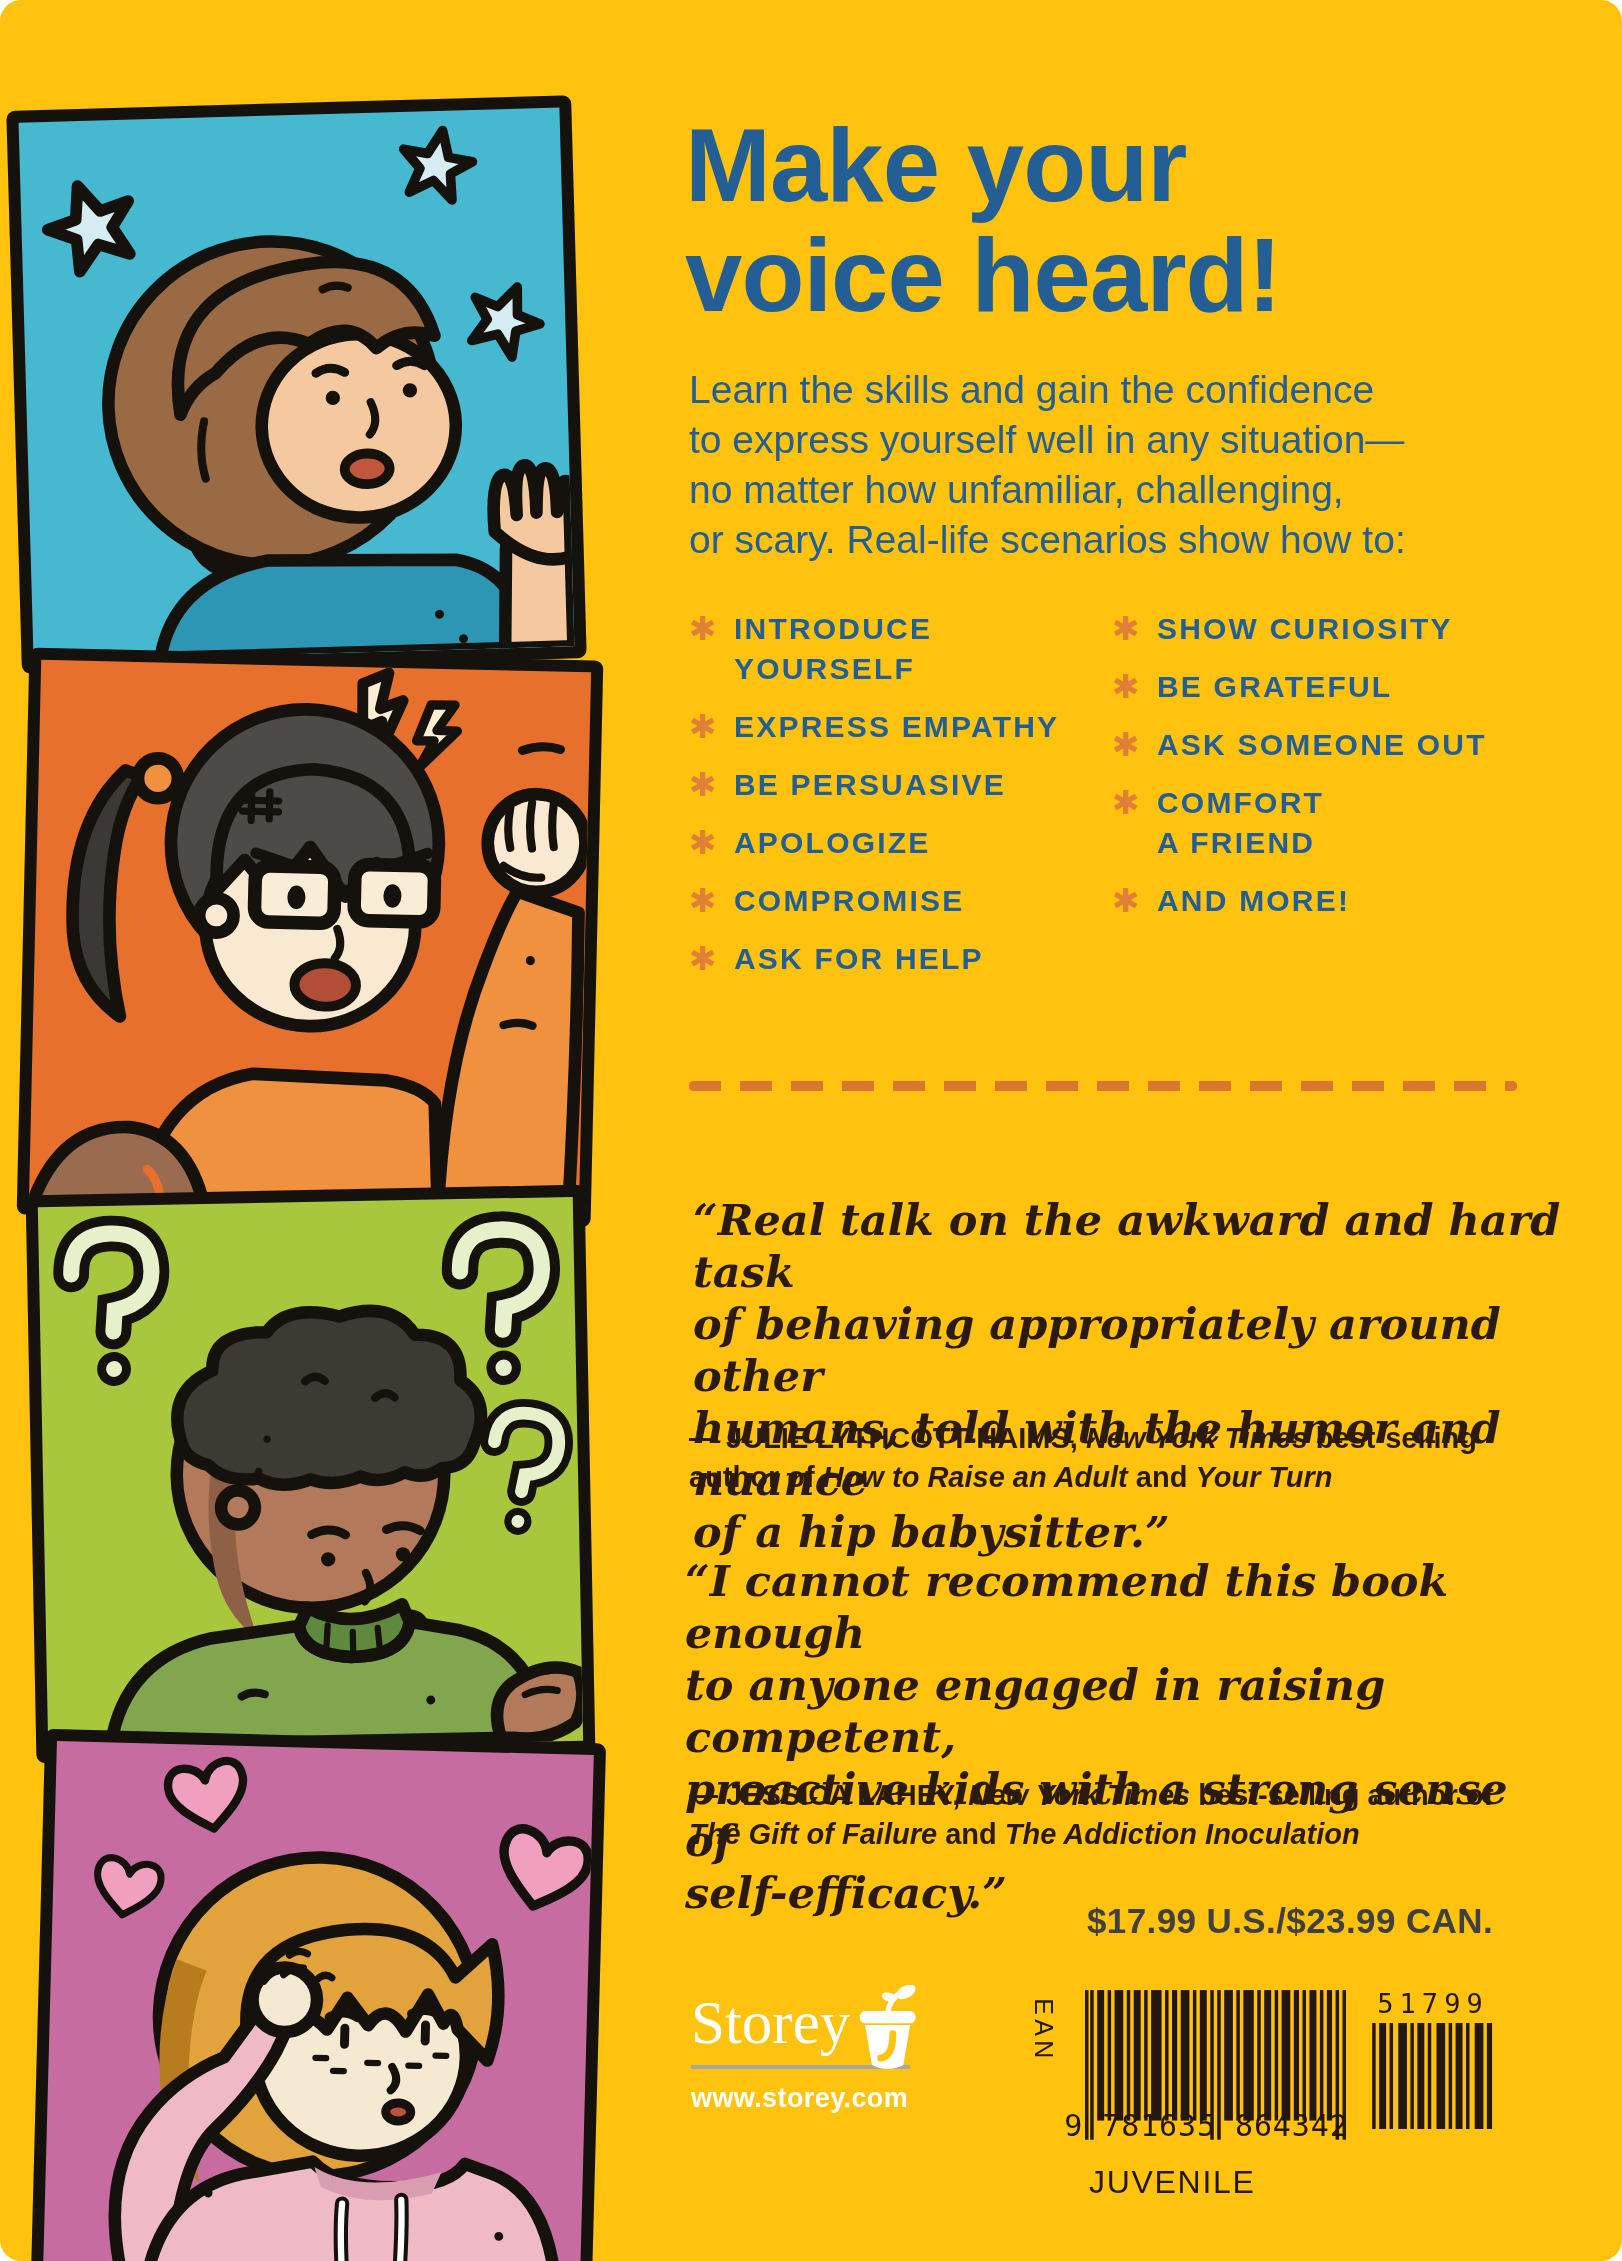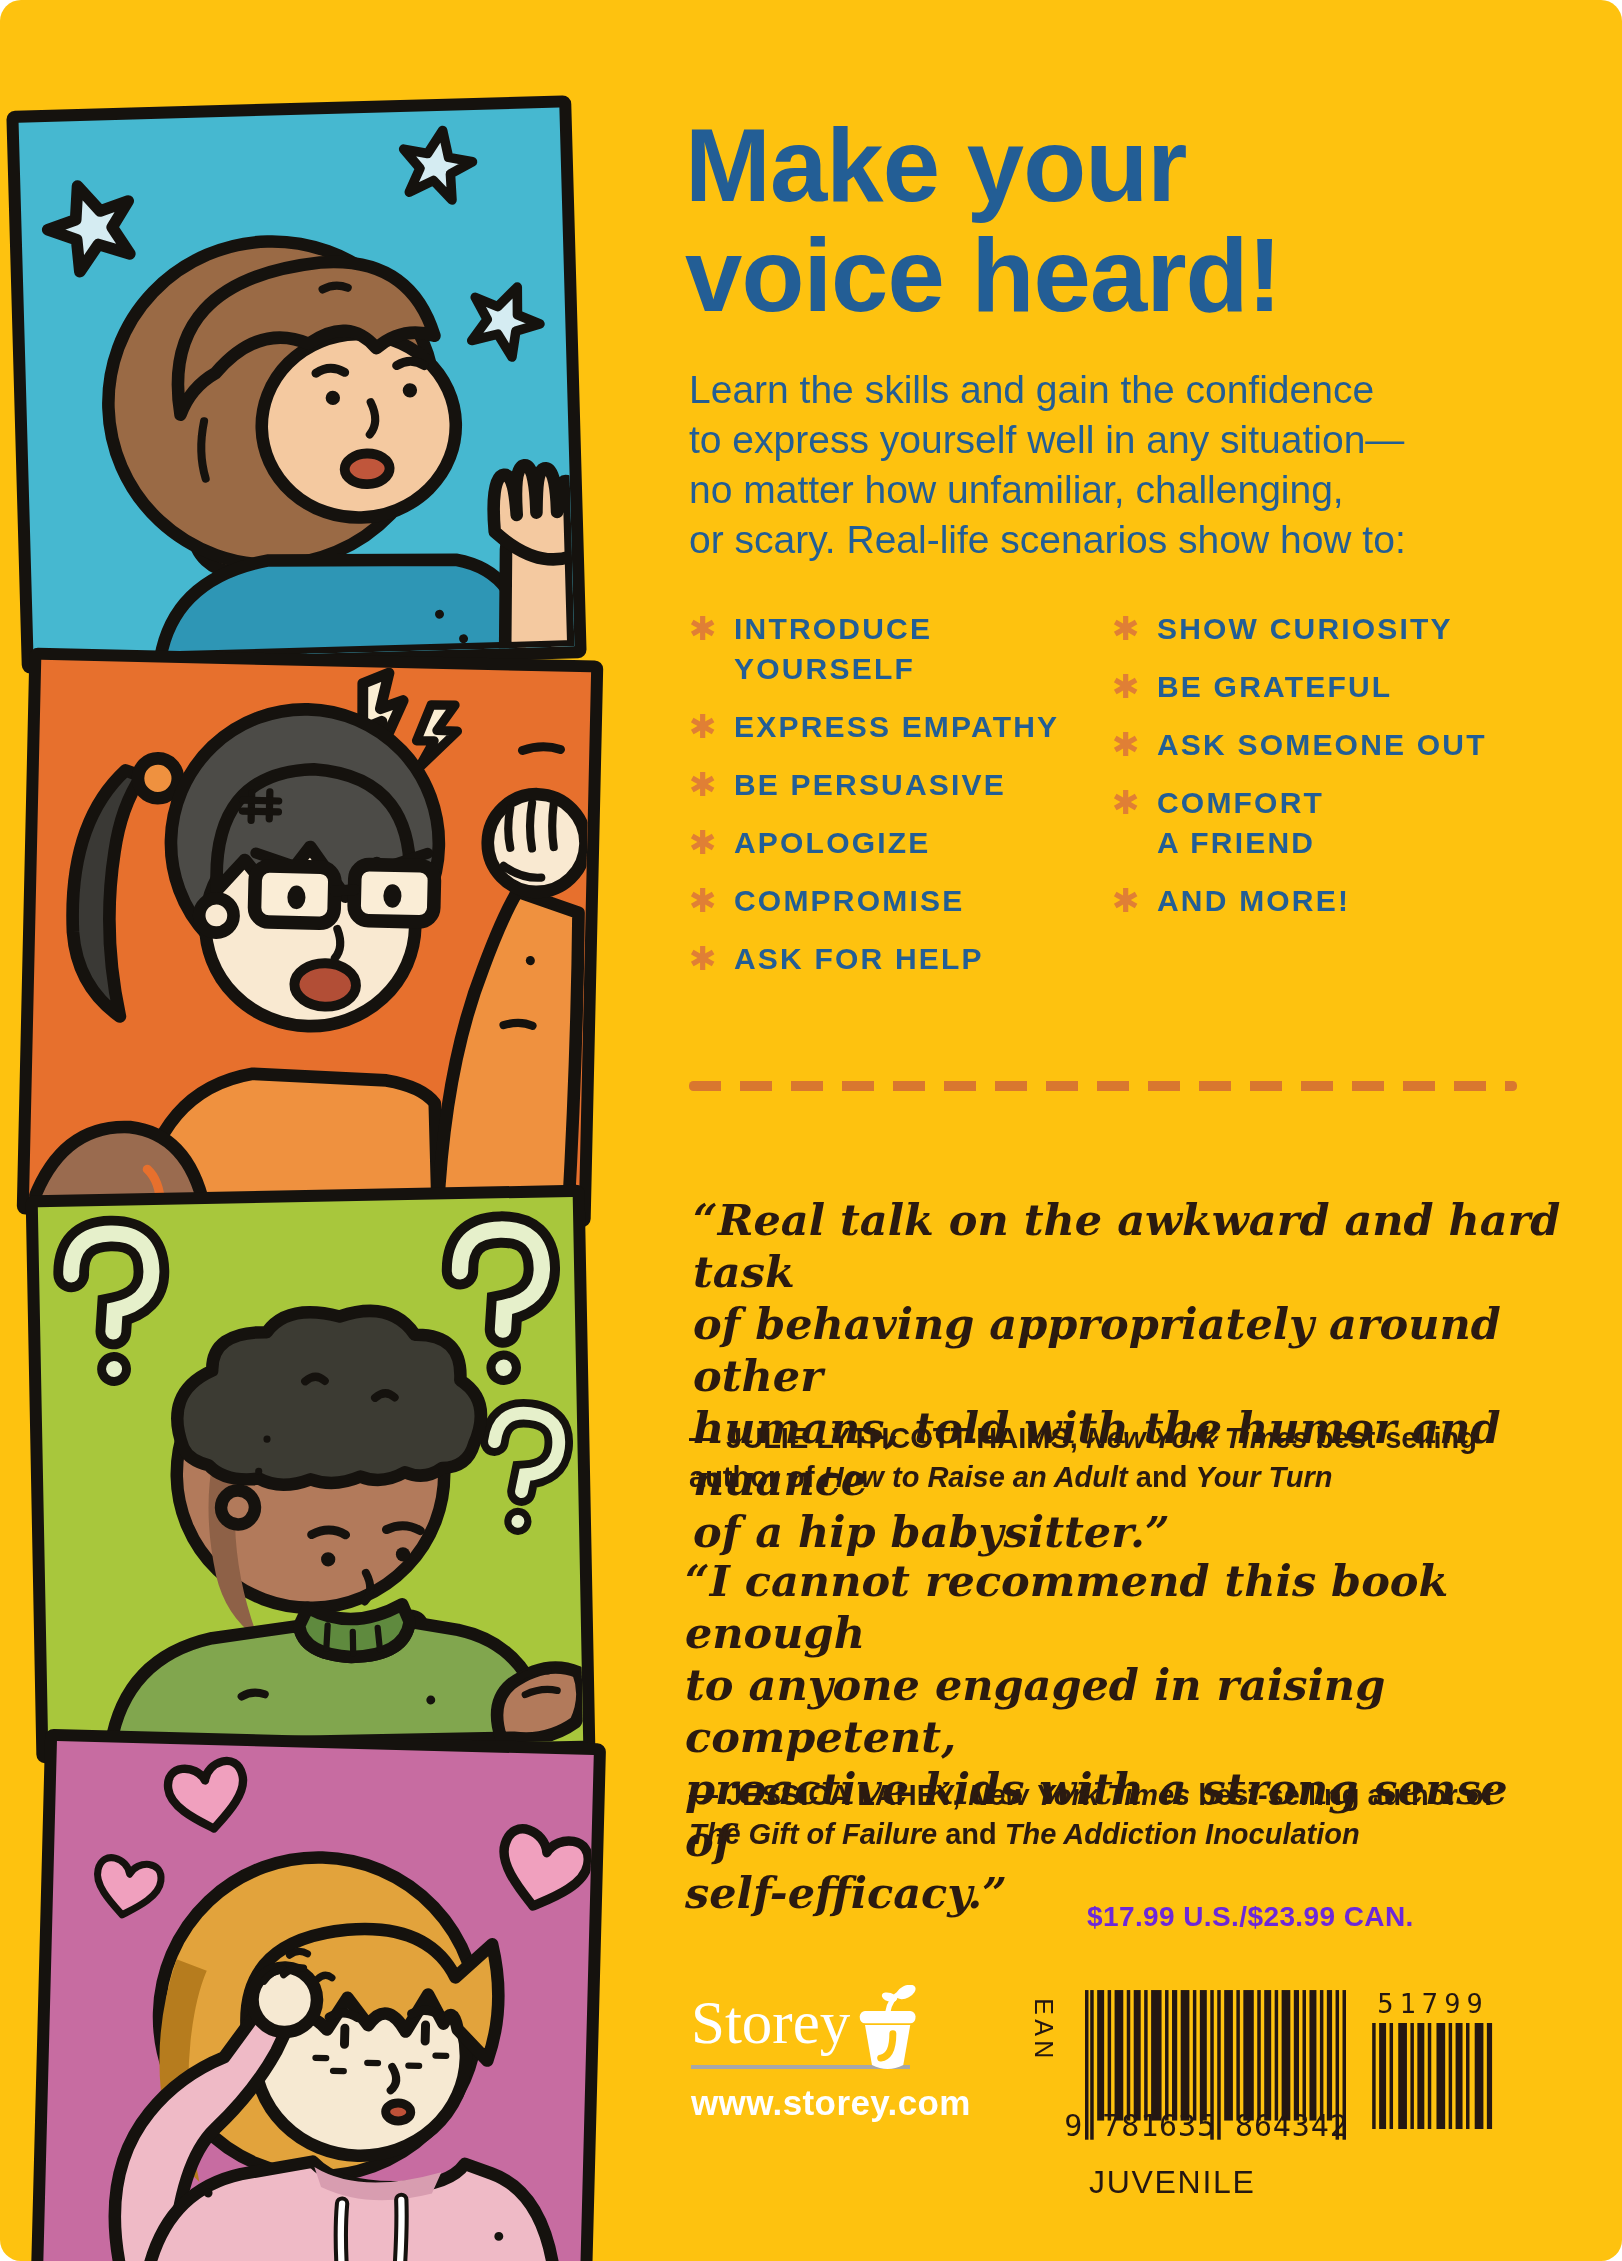--- a/index.html
+++ b/index.html
@@ -54,21 +54,21 @@
   .attribution{
     position:absolute;left:689px;width:818px;
     font-size:29px;line-height:39px;font-weight:bold;color:#2B1A10;margin:0;
   }
   #attribution-1{top:1419px;}
   #attribution-2{top:1776px;}
 
   
   .price{
     position:absolute;left:1087px;top:1901px;
-    font-size:28px;font-weight:bold;color:#6d28d9;letter-spacing:0.4px;
+    font-size:35px;font-weight:bold;color:#404040;letter-spacing:0.4px;
   }
   .isbn{
     position:absolute;left:1089px;top:1957px;
     font-family:"DejaVu Sans Mono",monospace;font-size:31px;color:#241712;letter-spacing:3.5px;
   }
   .ean-label{
     position:absolute;left:1011px;top:2016px;
     font-size:25px;letter-spacing:4.3px;color:#241712;transform:rotate(90deg);transform-origin:center;
   }
   .barcode-main{position:absolute;left:1085px;top:1990px;width:261px;height:155px;}
@@ -86,21 +86,21 @@
     font-size:32px;color:#241712;letter-spacing:1.7px;
   }
   .publisher{position:absolute;left:691px;top:1992px;width:226px;}
   .publisher-name{
     font-family:"Liberation Serif",serif;font-size:61px;color:#ffffff;line-height:61px;
     display:inline-block;
   }
   .pot-icon{position:absolute;left:167px;top:-7px;}
   .publisher-rule{width:219px;height:3.5px;background:#A7A7A7;margin-top:12px;}
   .publisher-url{
-    margin-top:14px;font-size:35px;font-weight:bold;color:#ffffff;letter-spacing:0.4px;
+    margin-top:14px;font-size:27px;font-weight:bold;color:#ffffff;letter-spacing:0.4px;
     text-align:center;width:209px;
   }
   .bar{fill:#241712;}
 </style>
 </head>
 <body>
 
 <div id="cover">
 
   <div class="panel" id="panel-waving">

